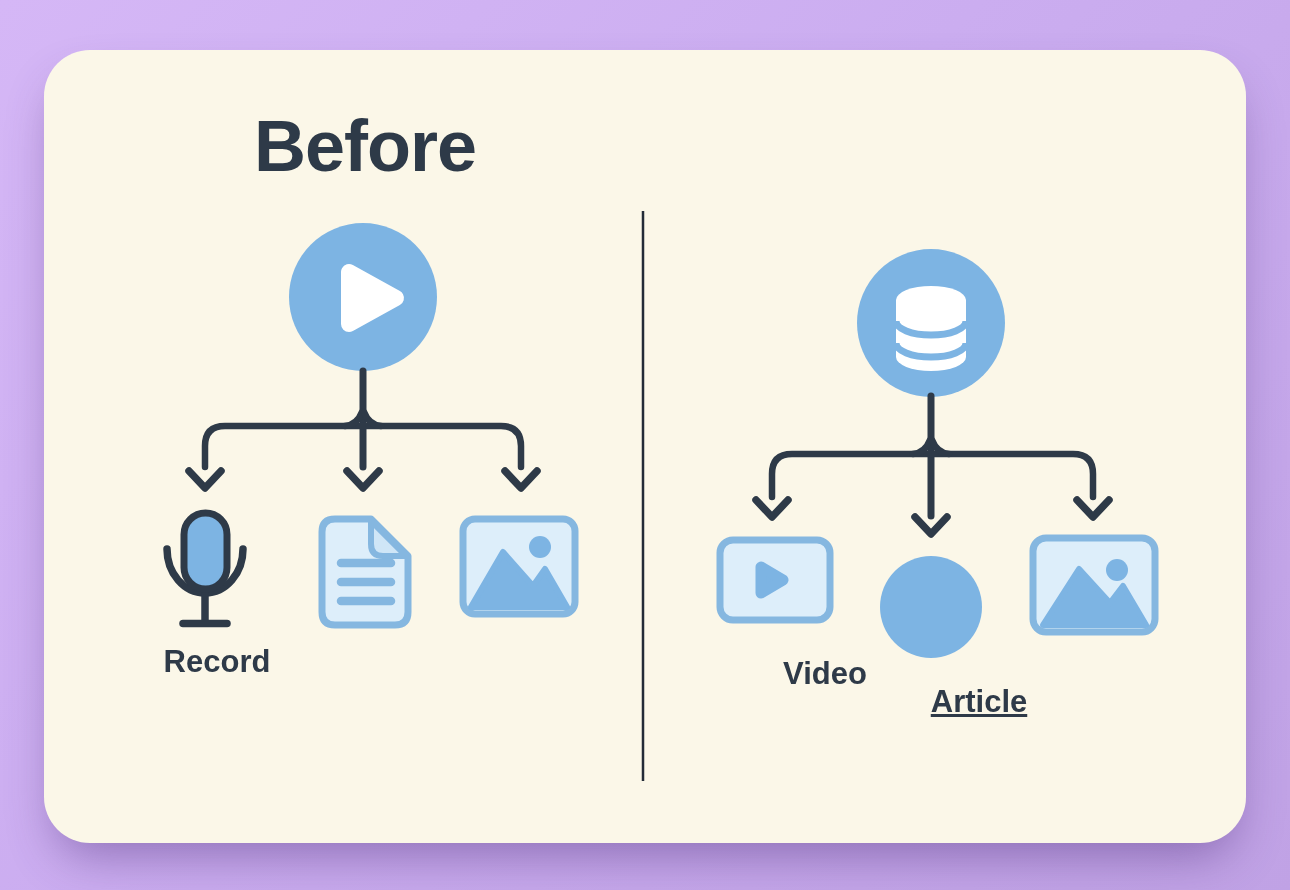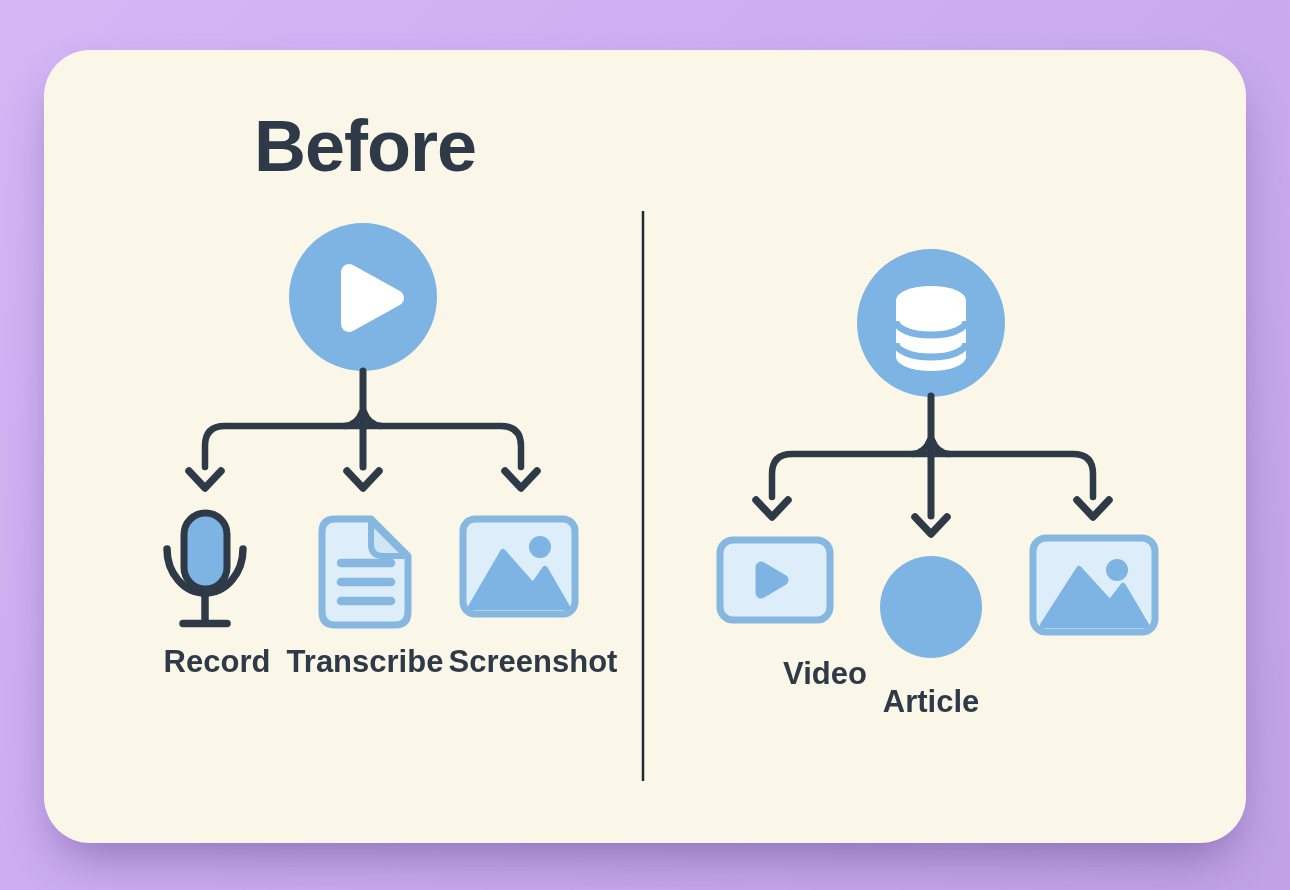--- a/index.html
+++ b/index.html
@@ -26,21 +26,21 @@
   .title.before{left:365px;top:110px;}
   .title.after{left:931px;top:110px;}
   .label{
     position:absolute;transform:translateX(-50%);
     font-weight:600;font-size:31px;line-height:1;color:#2e3a48;white-space:nowrap;
   }
   .label.record{left:205px;top:646px;margin-left:12px;}
   .label.transcribe{left:365px;top:646px;}
   .label.screenshot{left:533px;top:646px;}
   .label.video{left:777px;top:658px;margin-left:48px;}
-  .label.article{left:931px;top:686px;}
+  .label.article{left:979px;top:686px;text-decoration:underline;}
   .label.screenshots{left:1104px;top:651px;}
 </style>
 </head>
 <body>
 
 <div class="stage">
   <div class="card"></div>
 
   <svg class="art" viewBox="0 0 1290 890">
 
@@ -114,17 +114,15 @@
     <g>
       <rect x="1033" y="538" width="122" height="94" rx="13" fill="#ddeefa" stroke="#85b7e0" stroke-width="7"></rect>
       <circle cx="1117" cy="570" r="11" fill="#7db4e3"></circle>
       <path d="M1043,625 L1079,569 L1110,603 L1123,586 L1146,625 Z" fill="#7db4e3" stroke="#7db4e3" stroke-width="6" stroke-linejoin="round"></path>
     </g>
   </svg>
 
   <div class="title before">Before</div>
 
   <div class="label record">Record</div>
-  <div class="label transcribe">Transcribe</div>
-  <div class="label screenshot">Screenshot</div>
   <div class="label video">Video</div>
   <div class="label article">Article</div>
 </div>
 
 </body></html>

